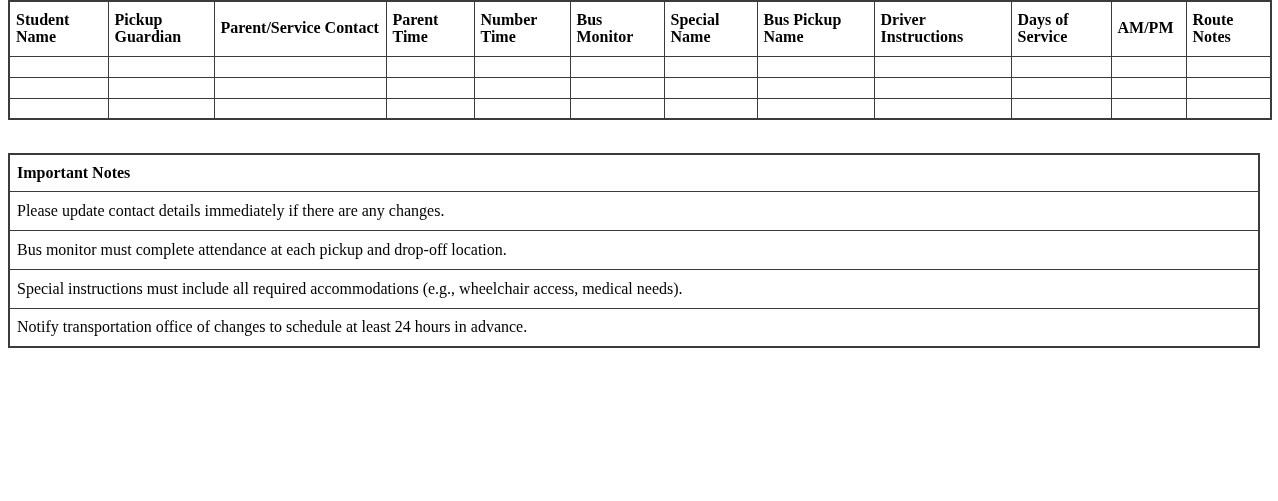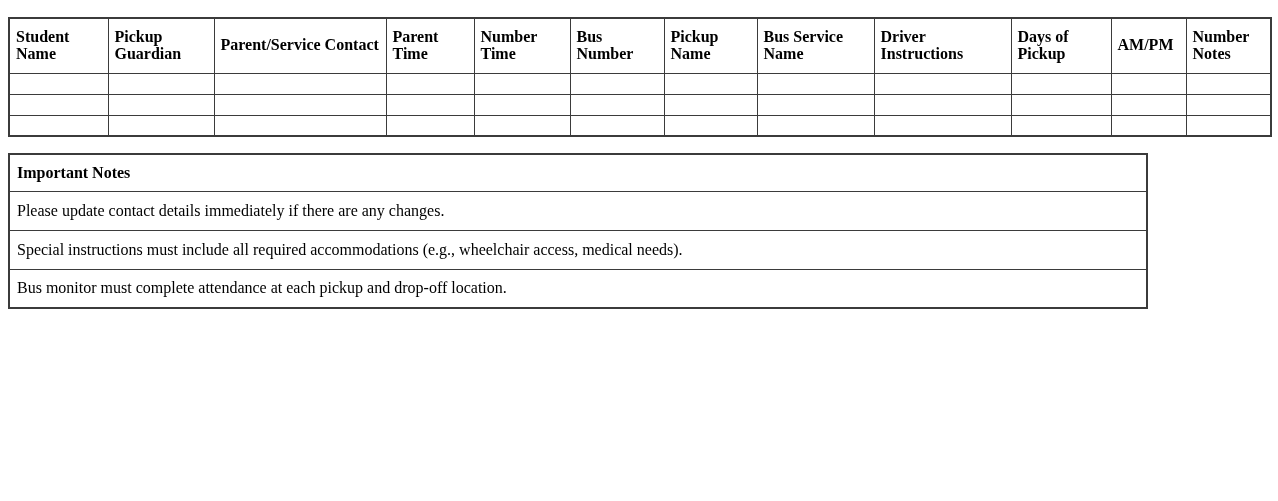--- a/index.html
+++ b/index.html
@@ -13,24 +13,24 @@
     height: 501px;
     background: #ffffff;
     font-family: "Liberation Serif", serif;
     color: #000000;
   }
   table {
     border-collapse: collapse;
     table-layout: fixed;
     position: absolute;
     left: 8px;
-    width: 1140px;
+    width: 1252px;
     background: #ffffff;
   }
-  .schedule-table { top: 17px; }
+  .schedule-table { top: 0; }
   .notes-table   { top: 153px; }
   table, th, td {
     border: 1px solid #3b3b3b;
   }
   table {
     border-width: 2px;
   }
   th, td {
     padding: 2px 6px;
     font-size: 16px;
@@ -88,27 +88,27 @@
         <col class="c11">
         <col class="c12">
     </colgroup>
     <thead>
       <tr>
         <th>Student Name</th>
         <th>Pickup Guardian</th>
         <th>Parent/Service Contact</th>
         <th>Parent Time</th>
         <th>Number Time</th>
-        <th>Bus Number</th>
-        <th>Pickup Name</th>
-        <th>Bus Service Name</th>
+        <th>Bus Monitor</th>
+        <th>Special Name</th>
+        <th>Bus Pickup Name</th>
         <th>Driver Instructions</th>
-        <th>Days of Pickup</th>
+        <th>Days of Service</th>
         <th>AM/PM</th>
-        <th>Number Notes</th>
+        <th>Route Notes</th>
       </tr>
     </thead>
     <tbody>
       <tr>
         <td></td>
         <td></td>
         <td></td>
         <td></td>
         <td></td>
         <td></td>
@@ -152,21 +152,24 @@
 
   <table class="notes-table">
     <tbody>
       <tr class="notes-header-row">
         <td class="notes-header-cell">Important Notes</td>
       </tr>
       <tr class="note-row">
         <td>Please update contact details immediately if there are any changes.</td>
       </tr>
       <tr class="note-row">
+        <td>Bus monitor must complete attendance at each pickup and drop-off location.</td>
+      </tr>
+      <tr class="note-row">
         <td>Special instructions must include all required accommodations (e.g., wheelchair access, medical needs).</td>
       </tr>
       <tr class="note-row">
-        <td>Bus monitor must complete attendance at each pickup and drop-off location.</td>
+        <td>Notify transportation office of changes to schedule at least 24 hours in advance.</td>
       </tr>
     </tbody>
   </table>
 
 </div>
 
 </body></html>

